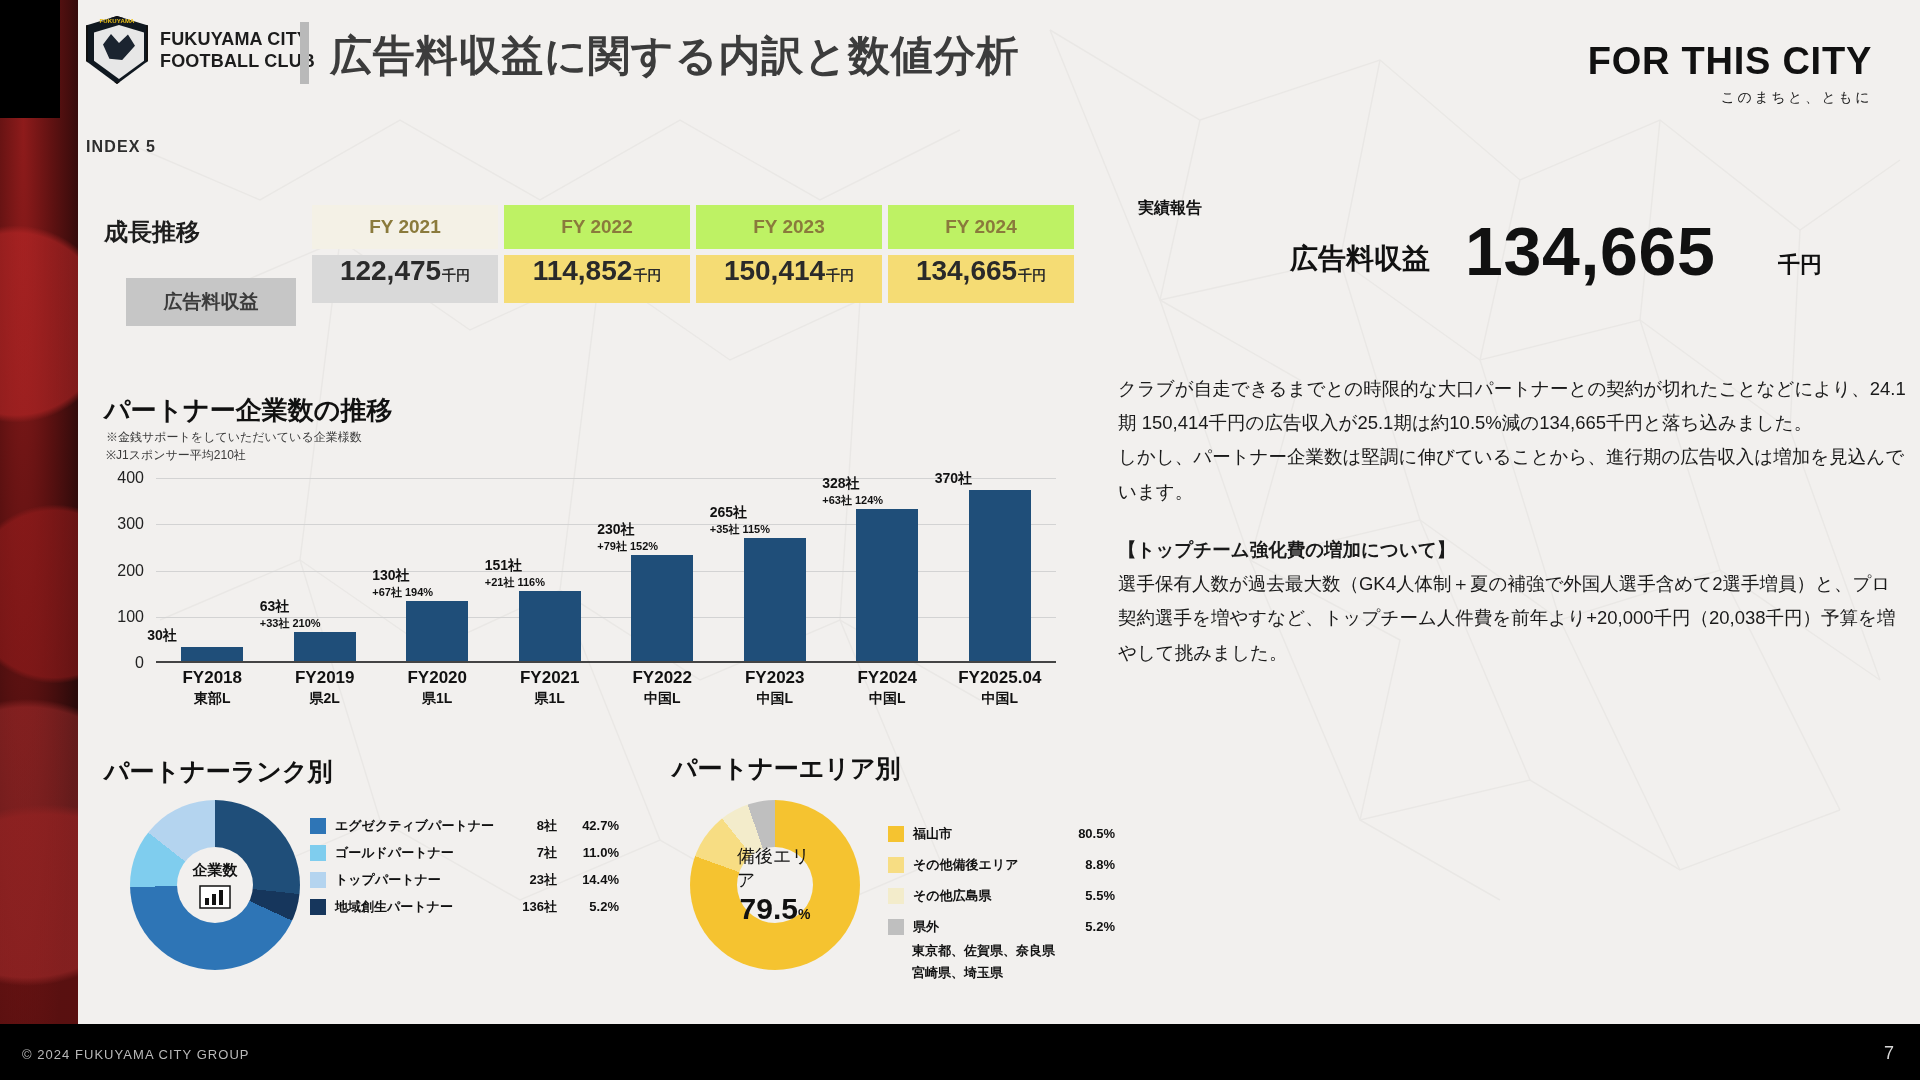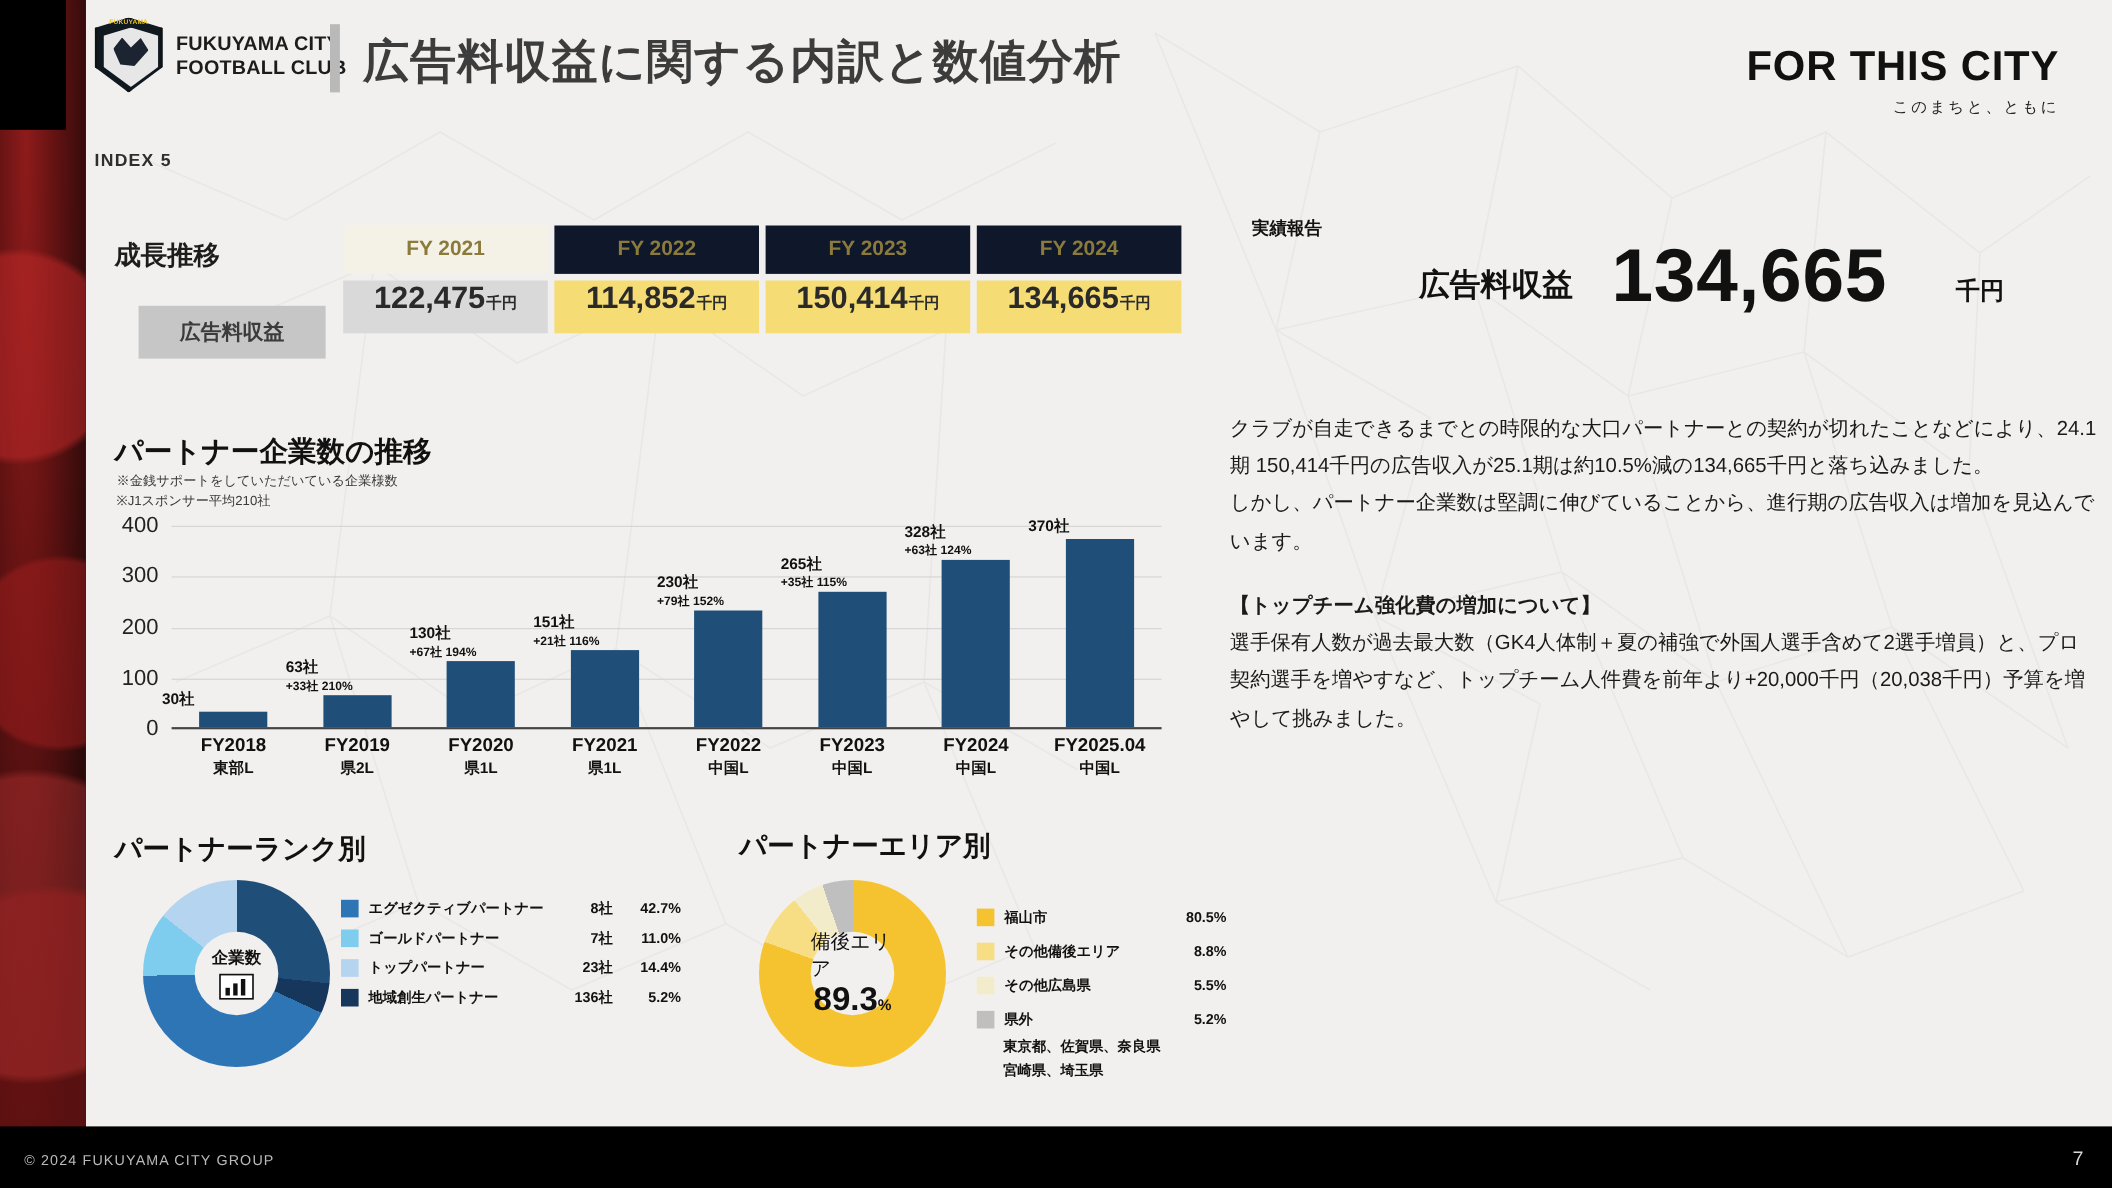--- a/index.html
+++ b/index.html
@@ -103,42 +103,42 @@
   .growth-label {
     position: absolute; left: 104px; top: 216px; font-size: 24px; font-weight: bold; color: #1d1d1d;
   }
   .gtable { position: absolute; left: 312px; top: 205px; }
   .grow { display: flex; gap: 6px; }
   .gcell {
     width: 186px; height: 44px; display: flex; align-items: center; justify-content: center;
     font-size: 19px; color: #8a7a3c; font-weight: bold;
   }
   .gcell.y1 { background: #f4f1e6; }
-  .gcell.y2, .gcell.y3, .gcell.y4 { background: #0f172a; }
+  .gcell.y2, .gcell.y3, .gcell.y4 { background: #bef264; }
   .grow2 { display: flex; gap: 6px; margin-top: 6px; }
   .vhead {
     position: absolute; left: 126px; top: 278px; width: 170px; height: 48px;
     background: #c6c6c6; display: flex; align-items: center; justify-content: center;
     font-size: 19px; font-weight: bold; color: #3b3b3b;
   }
   .vcell {
     width: 186px; height: 48px; display: flex; align-items: baseline; justify-content: center;
     gap: 1px; background: #f5dc74;
   }
   .vcell.first { background: #d9d9d9; }
   .vcell .num { font-size: 28px; font-weight: bold; color: #2a2a2a; }
   .vcell .unit { font-size: 14px; font-weight: bold; color: #2a2a2a; }
 
   
   .pc-title { position: absolute; left: 104px; top: 393px; font-size: 26px; font-weight: bold; color: #111; }
   .pc-note { position: absolute; left: 106px; top: 428px; font-size: 12px; color: #3a3a3a; line-height: 1.5; }
   .chart-area { position: absolute; left: 100px; top: 478px; width: 960px; height: 215px; }
   .yaxis { position: absolute; left: 0; top: 0; width: 52px; height: 185px; }
   .ytick {
-    position: absolute; right: 8px; font-size: 20px; color: #222; transform: translateY(-50%);
+    position: absolute; right: 8px; font-size: 16px; color: #222; transform: translateY(-50%);
   }
   .plot {
     position: absolute; left: 56px; top: 0; width: 900px; height: 185px;
     border-bottom: 2px solid #444;
   }
   .gridline { position: absolute; left: 0; width: 900px; height: 1px; background: #d3d3d3; }
   .bar {
     position: absolute; bottom: 0; width: 62px; background: #1f4e79;
   }
   .blabel {
@@ -346,21 +346,21 @@
       <span class="ct">136社</span>
       <span class="pc">5.2%</span>
     </div>
   </div>
 
 <div class="dsec-title" style="left:672px; top:752px;">パートナーエリア別</div>
 <div class="donut" id="area-donut" style="left: 690px; top: 800px; background: conic-gradient(rgb(245, 195, 48) 0deg, rgb(245, 195, 48) 289.8deg, rgb(247, 221, 131) 289.8deg, rgb(247, 221, 131) 321.48deg, rgb(243, 236, 203) 321.48deg, rgb(243, 236, 203) 341.28deg, rgb(191, 191, 191) 341.28deg, rgb(191, 191, 191) 360deg);">
   <div class="hole">
     <div style="font-size:18px;font-weight:normal;color:#111;">備後エリア</div>
     <div style="display:flex;align-items:baseline;">
-      <span style="font-size:30px;font-weight:bold;color:#111;">89.3</span>
+      <span style="font-size:30px;font-weight:bold;color:#111;">79.5</span>
       <span style="font-size:14px;font-weight:bold;color:#111;">%</span>
     </div>
   </div>
 </div>
 <div class="legend legend2" id="area-legend" style="left:888px; top:818px;">
     <div class="row">
       <span class="sw" style="background:#f5c330"></span>
       <span class="nm">福山市</span>
       <span class="pc">80.5%</span>
     </div>

